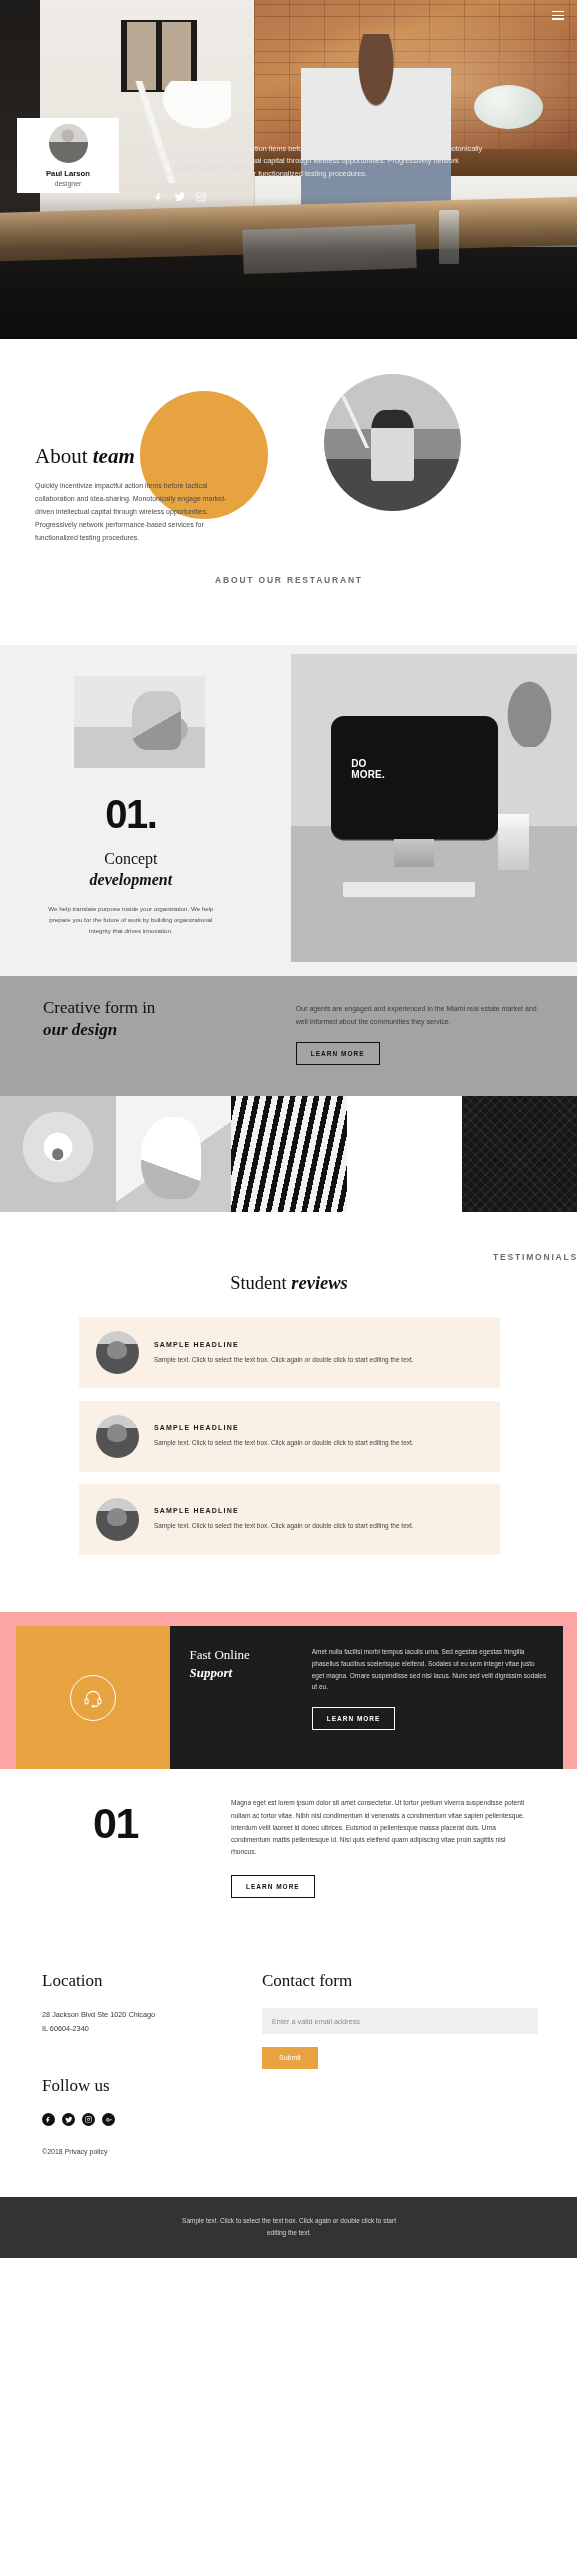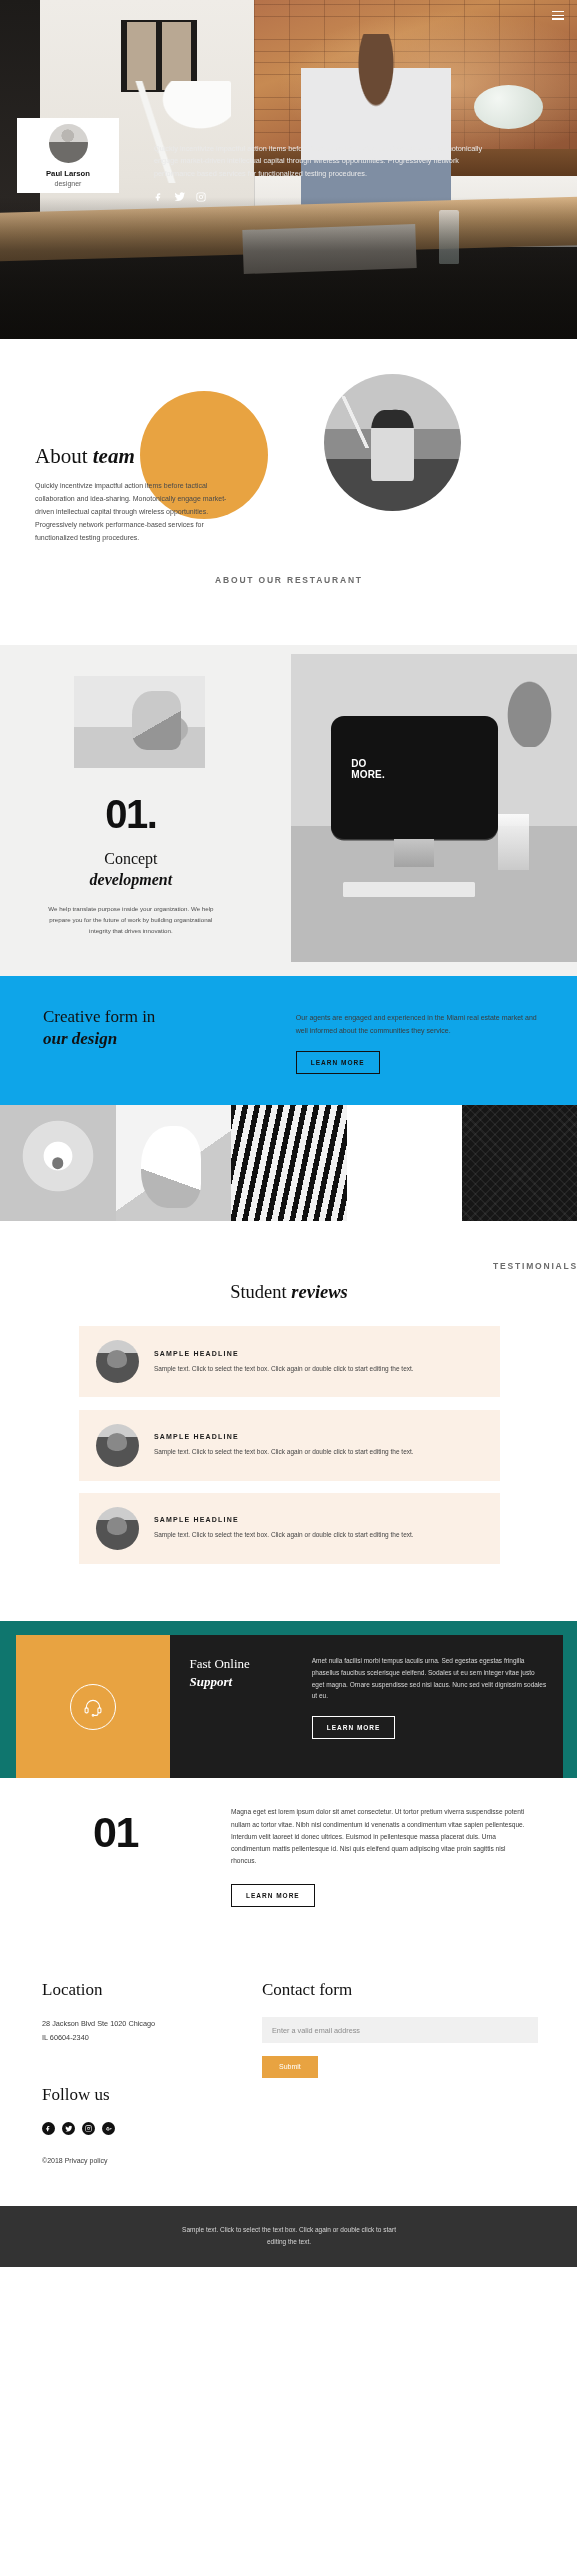--- a/index.html
+++ b/index.html
@@ -216,21 +216,21 @@
   }
   .concept-text h3 {
     margin:15.4px 0 0 0; font-size:16px; font-weight:400; color:#111; line-height:1.28;
   }
   .concept-text h3 em { display:block; font-style:italic; font-weight:700; }
   .concept-text p {
     margin:12.3px auto 0; width:183px; font-size:6.2px; line-height:1.8; color:#4d4d4d;
   }
 
   
-  .creative { background:#0ea5e9; padding:30px 0 31px; display:flex; }
+  .creative { background:#a3a3a3; padding:21px 0 31px; display:flex; }
   .creative .left { width:285px; padding-left:43px; }
   .creative .left h2 { margin:0; font-size:17px; font-weight:400; color:#111; line-height:1.3; }
   .creative .left h2 em { display:block; font-style:italic; font-weight:700; }
   .creative .right { width:293px; padding:6.2px 34px 0 10.8px; }
   .creative .right p { margin:0 0 14px 0; font-size:7px; line-height:1.8; color:#3b3b3b; }
 
   .btn-outline {
     display:inline-block; border:1.2px solid #111; background:transparent;
     color:#111; font-size:6.5px; font-weight:700; letter-spacing:1px;
     padding:7px 14px; cursor:pointer; font-family:"Liberation Sans", sans-serif;
@@ -283,21 +283,21 @@
     border-radius:50% 50% 42% 42%; background:#8b8783;
   }
   .tcard .tbody { flex:1; }
   .tcard .th {
     font-size:7px; font-weight:700; letter-spacing:1.2px; color:#1b1b1b;
     text-transform:uppercase; margin-bottom:6.2px;
   }
   .tcard .tp { font-size:6.5px; line-height:1.8; color:#444444; margin:0; }
 
   
-  .support-wrap { background:#0f766e; padding:14px 4px 0; }
+  .support-wrap { background:#fca5a5; padding:14px 4px 0; }
   .support { display:flex; width:547px; margin:0 auto; }
   .support .s-left {
     width:154px; background:#e8a341; display:flex; align-items:center; justify-content:center;
     min-height:143px;
   }
   .headset-ring {
     width:46px; height:46px; border-radius:50%; border:1.2px solid #ffffff;
     display:flex; align-items:center; justify-content:center;
   }
   .support .s-right { flex:1; background:#1d1d1d; display:flex; padding:20px 15.4px 20px 20px; }

